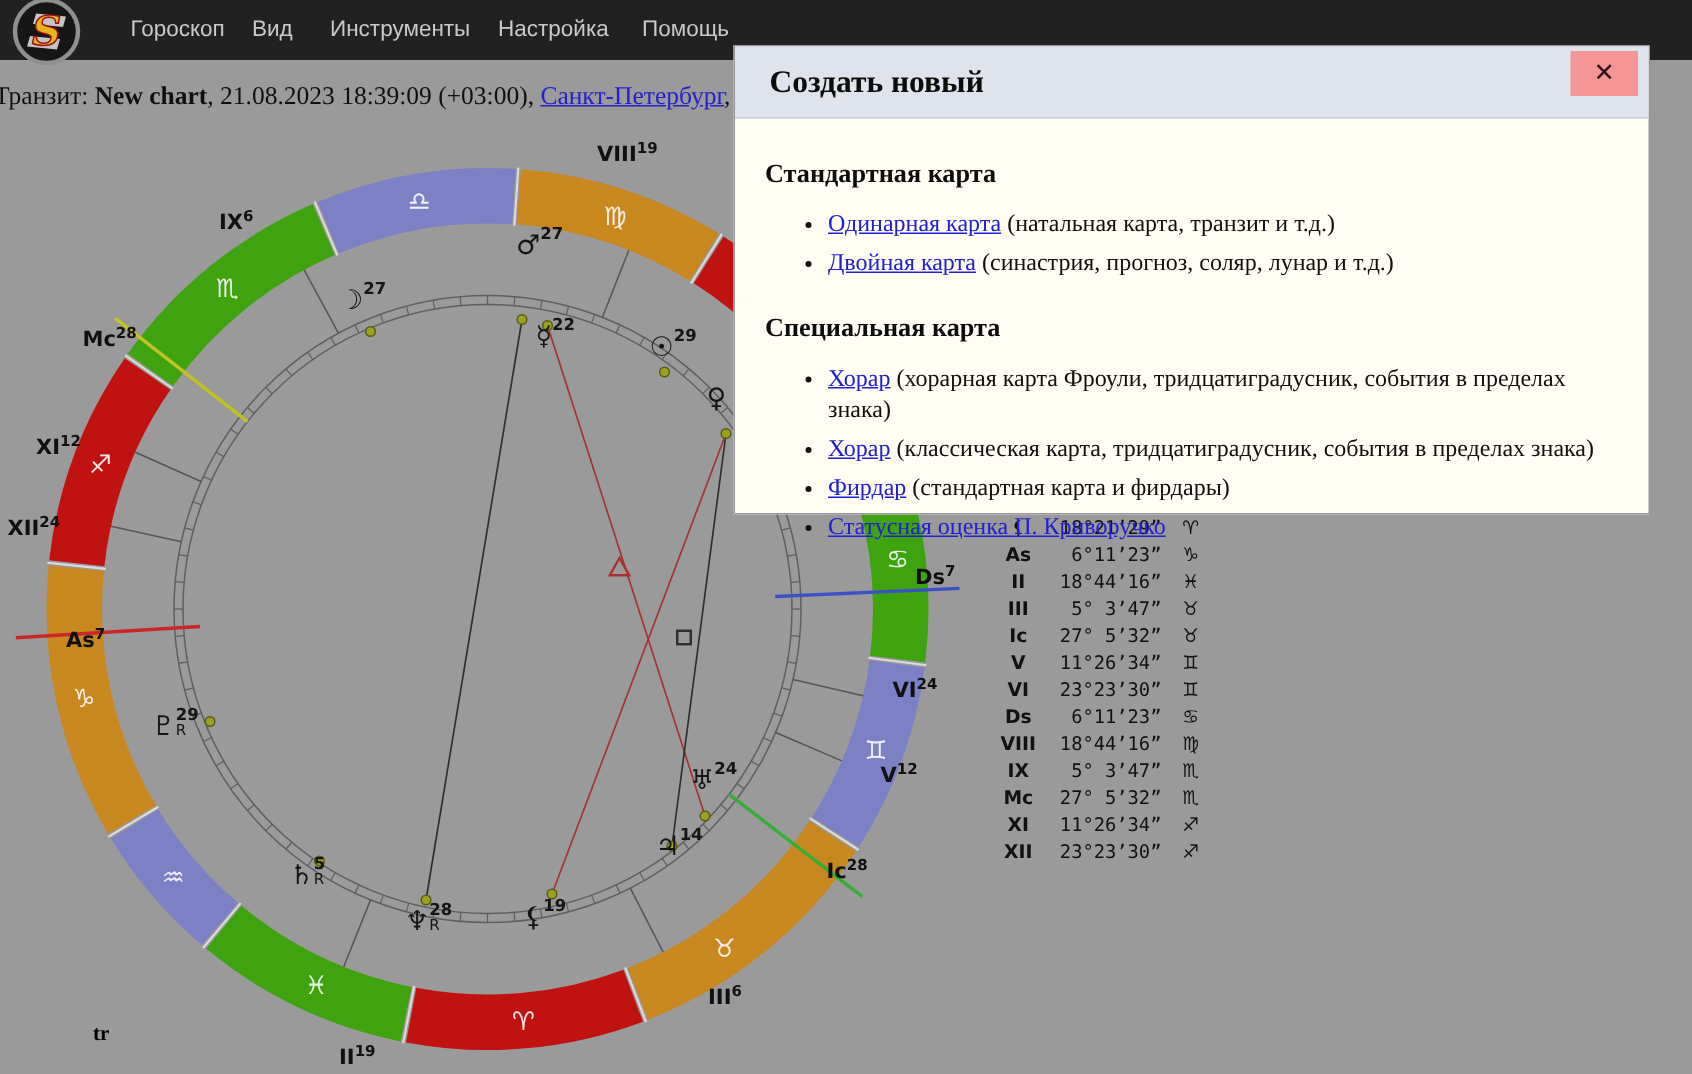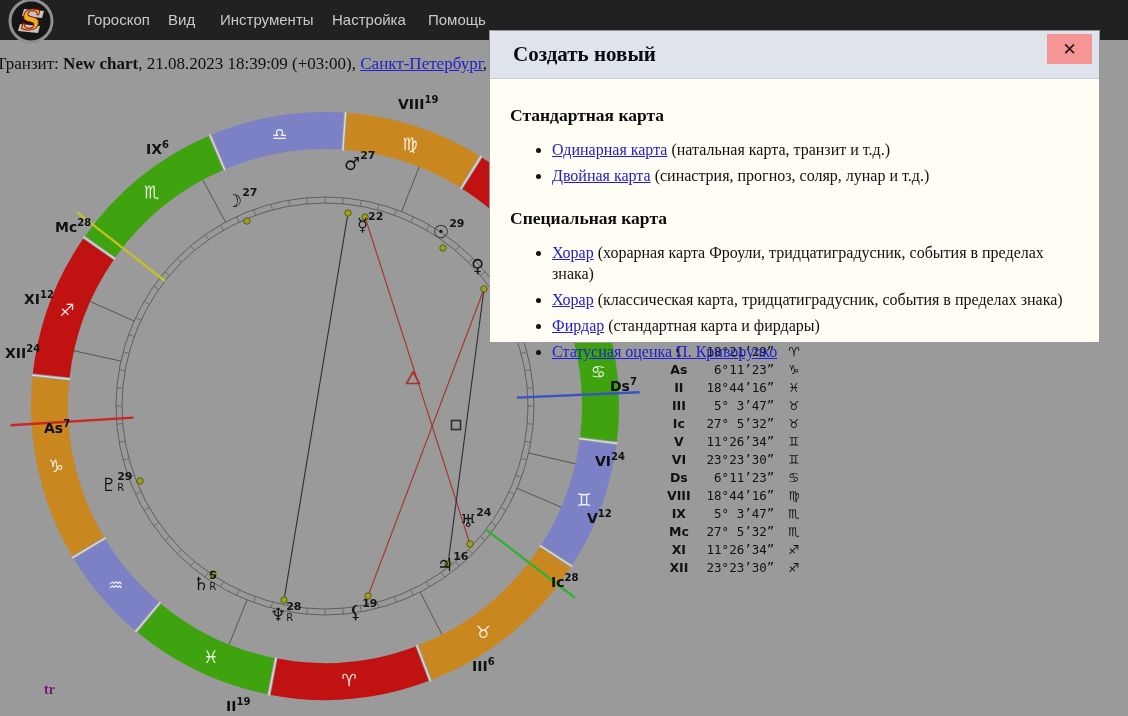--- a/index.html
+++ b/index.html
@@ -23,21 +23,21 @@
   .planet-label .retro{display:block;font-size:10px;font-weight:400;margin-top:1px;}
   .house-label{position:absolute;color:#101010;font-family:"DejaVu Sans",sans-serif;font-size:14px;font-weight:700;line-height:1;white-space:nowrap;}
   .house-label sup{font-size:10px;font-weight:600;}
   
   #positions{position:absolute;left:660px;top:342px;width:150px;}
   .prow{display:flex;align-items:center;height:18px;}
   .prow .plabel{width:38px;text-align:center;font-family:"DejaVu Sans",sans-serif;font-size:12.5px;font-weight:700;color:#111;}
   .prow .pvalue{width:86px;text-align:center;font-family:"DejaVu Sans Mono",monospace;font-size:12.5px;color:#111;white-space:pre;}
   .prow .psign{width:22px;padding-left:5px;font-family:"DejaVu Sans",sans-serif;font-size:12.5px;color:#111;}
   
-  #corner{position:absolute;left:44px;top:682px;font:bold 14px "Liberation Serif",serif;color:#701a75;}
+  #corner{position:absolute;left:62px;top:682px;font:bold 14px "Liberation Serif",serif;color:#000000;}
   
   #dialog{position:absolute;left:489px;top:30px;width:611px;height:313px;background:#fffdf4;
           border:1px solid #97979b;box-sizing:border-box;z-index:20;}
   .dlg-header{position:relative;height:47px;background:#dee3ec;border-bottom:1px solid #c9ced8;padding-left:24px;}
   .dlg-title{position:absolute;left:23px;top:0;line-height:47px;font-family:"Liberation Serif",serif;
              font-size:21px;font-weight:bold;color:#0c0c0c;}
   .dlg-close{position:absolute;right:7px;top:3px;width:45px;height:30px;background:#f59595;border:none;
              font-family:"DejaVu Sans",sans-serif;font-size:17px;font-weight:bold;color:#2d1414;cursor:pointer;}
   .dlg-body{padding:0 20px;}
   .dlg-heading{font-family:"Liberation Serif",serif;font-size:17.5px;font-weight:bold;color:#0c0c0c;margin:0;}
@@ -216,21 +216,21 @@
         <circle cx="213" cy="574" r="3.2" fill="#9ba222" stroke="#5c5c10" stroke-width="1"></circle>
         <circle cx="140" cy="481" r="3.2" fill="#9ba222" stroke="#5c5c10" stroke-width="1"></circle>
       </svg>
     <div id="wheel-labels">
         <div class="planet-label" style="left: 226px; top: 192px;"><span class="glyph">☽</span><span class="supcol">27</span></div>
         <div class="planet-label" style="left: 344px; top: 155px;"><span class="glyph">♂</span><span class="supcol">27</span></div>
         <div class="planet-label" style="left: 357px; top: 187px; margin-top: 29px;"><span class="glyph">☿</span><span class="supcol">22</span></div>
         <div class="planet-label" style="left: 433px; top: 223px;"><span class="glyph">☉</span><span class="supcol">29</span></div>
         <div class="planet-label" style="left: 471px; top: 257px;"><span class="glyph">♀</span></div>
         <div class="planet-label" style="left: 460px; top: 512px;"><span class="glyph">♅</span><span class="supcol">24</span></div>
-        <div class="planet-label" style="left: 437px; top: 556px;"><span class="glyph">♃</span><span class="supcol">16</span></div>
+        <div class="planet-label" style="left: 437px; top: 556px;"><span class="glyph">♃</span><span class="supcol">14</span></div>
         <div class="planet-label" style="left: 349px; top: 603px;"><span class="glyph">⚸</span><span class="supcol">19</span></div>
         <div class="planet-label" style="left: 270px; top: 606px;"><span class="glyph">♆</span><span class="supcol">28<span class="retro">R</span></span></div>
         <div class="planet-label" style="left: 193px; top: 575px;"><span class="glyph">♄</span><span class="supcol">5<span class="retro">R</span></span></div>
         <div class="planet-label" style="left: 101px; top: 476px;"><span class="glyph">♇</span><span class="supcol">29<span class="retro">R</span></span></div>
         <div class="house-label" style="left: 398px; top: 95px;"><span>VIII</span><sup>19</sup></div>
         <div class="house-label" style="left: 146px; top: 140px;"><span>IX</span><sup>6</sup></div>
         <div class="house-label" style="left: 55px; top: 218px;"><span>Mc</span><sup>28</sup></div>
         <div class="house-label" style="left: 24px; top: 290px;"><span>XI</span><sup>12</sup></div>
         <div class="house-label" style="left: 5px; top: 344px;"><span>XII</span><sup>24</sup></div>
         <div class="house-label" style="left: 4px; top: 419px; margin-left: 40px;"><span>As</span><sup>7</sup></div>

